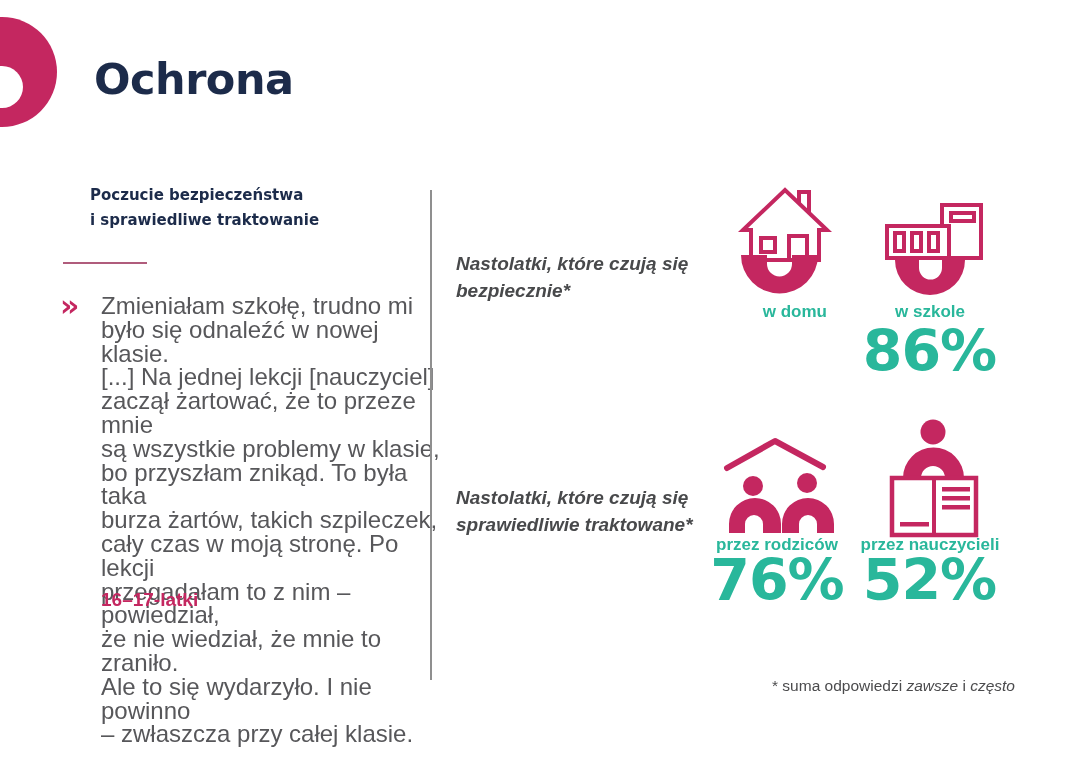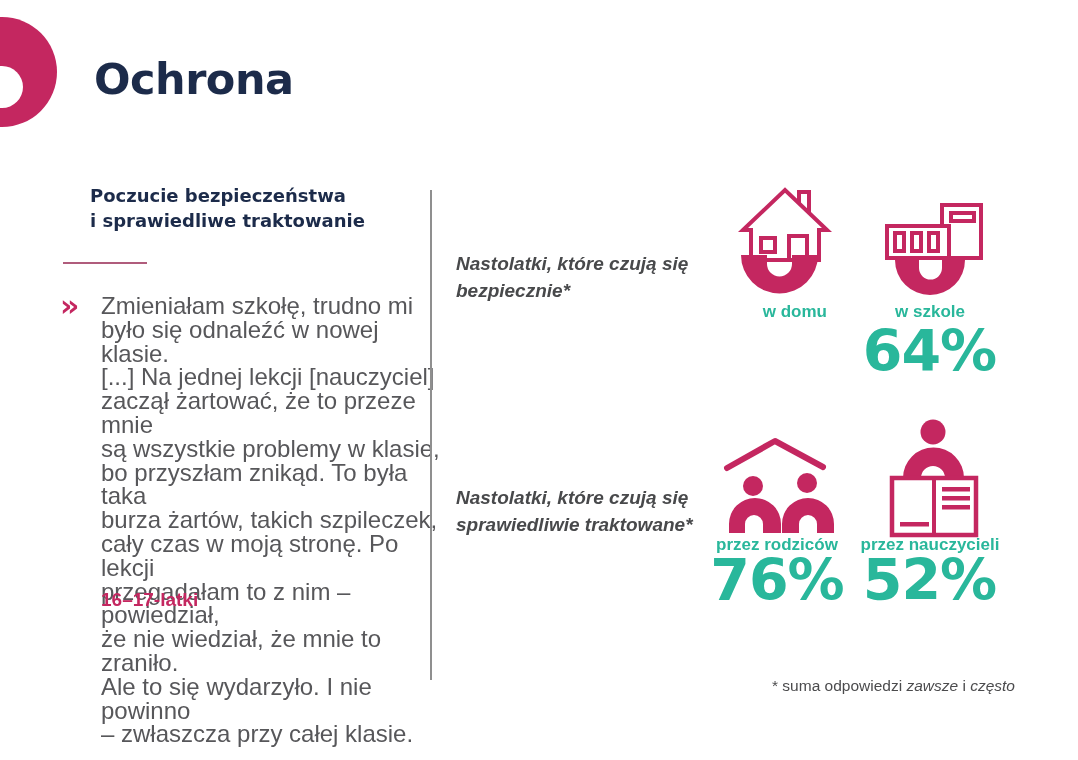--- a/index.html
+++ b/index.html
@@ -22,21 +22,21 @@
     left:94px; top:54px;
     font-family:"DejaVu Sans", sans-serif;
     font-weight:800; font-size:43px; letter-spacing:-0.5px;
     color:#1c2b4a;
   }
 
   
   .section-heading {
     left:90px; top:183px;
     font-family:"DejaVu Sans", sans-serif;
-    font-weight:700; font-size:18px; line-height:25px;
+    font-weight:700; font-size:15px; line-height:25px;
     color:#1c2b4a;
     white-space:pre-line;
   }
   .heading-rule {
     left:63px; top:262px; width:84px; height:2px;
     background:#b05c7c;
   }
   .quote-marker {
     left:60px; top:291px;
     color:#c42760; font-weight:800; font-size:30px; line-height:30px;
@@ -139,21 +139,21 @@
       <rect x="58" y="3" width="39" height="53" fill="#ffffff" stroke="#c42760" stroke-width="4"></rect>
       <rect x="67" y="11" width="23" height="8" fill="none" stroke="#c42760" stroke-width="4"></rect>
       <rect x="3" y="24" width="62" height="32" fill="#ffffff" stroke="#c42760" stroke-width="4"></rect>
       <rect x="11" y="31" width="9" height="18" fill="none" stroke="#c42760" stroke-width="4"></rect>
       <rect x="28" y="31" width="9" height="18" fill="none" stroke="#c42760" stroke-width="4"></rect>
       <rect x="45" y="31" width="9" height="18" fill="none" stroke="#c42760" stroke-width="4"></rect>
       <path d="M11 58 A 35 35 0 0 0 81 58 L58 58 L58 66 A 11.5 11.5 0 0 1 35 66 L35 58 Z" fill="#c42760"></path>
     </svg>
   </div>
   <div class="abs stat-label" style="left:880px; top:302px; width:100px;">w szkole</div>
-  <div class="abs stat-value" style="left:857px; top:323px; width:145px;">64%</div>
+  <div class="abs stat-value" style="left:857px; top:323px; width:145px;">86%</div>
 
   <p class="abs stat-intro intro-2">Nastolatki, które czują się
 sprawiedliwie traktowane*</p>
 
   <div class="abs" style="left:722px; top:432px;">
     <svg width="112" height="104" viewBox="0 0 112 104">
       <path d="M5 36 L53 9 L101 35" fill="none" stroke="#c42760" stroke-width="6" stroke-linecap="round" stroke-linejoin="round"></path>
       <circle cx="31" cy="54" r="10" fill="#c42760"></circle>
       <circle cx="85" cy="51" r="10" fill="#c42760"></circle>
       <path d="M7 101 L7 92 A 26 26 0 0 1 59 92 L59 101 L41 101 L41 92 A 9 9 0 0 0 23 92 L23 101 Z" fill="#c42760"></path>

